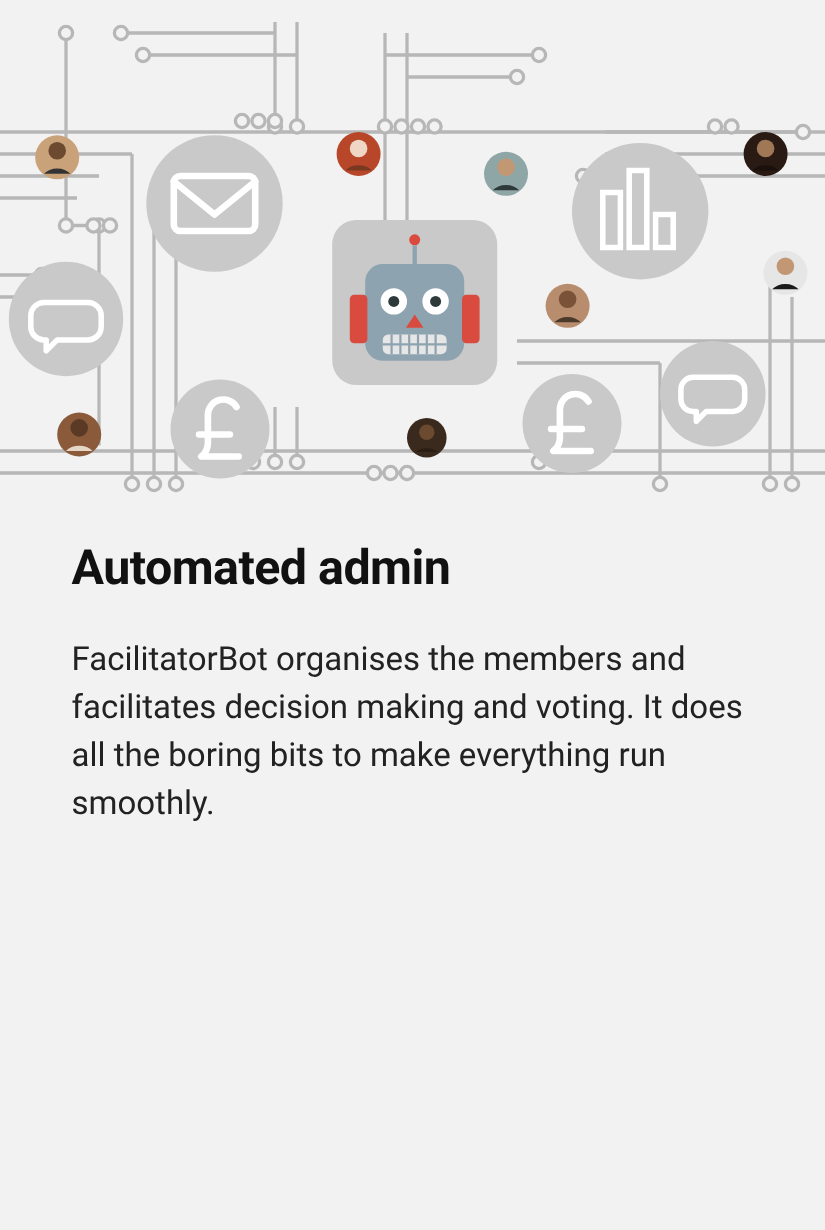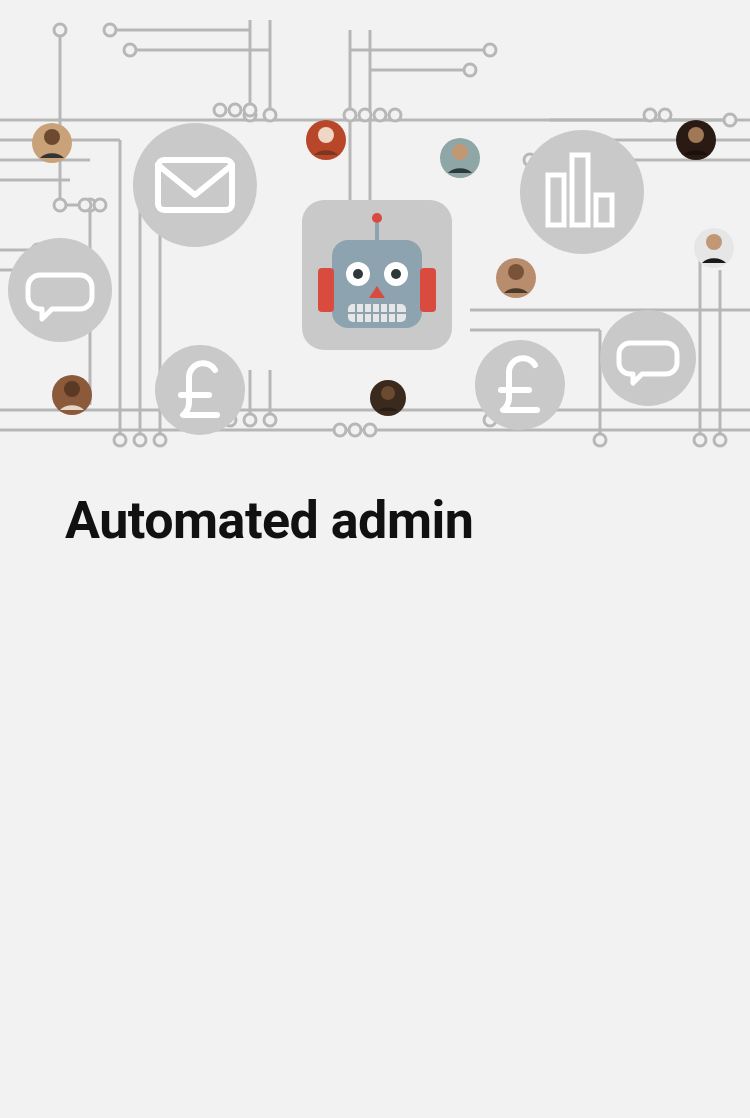--- a/index.html
+++ b/index.html
@@ -1,21 +1,21 @@
 <!DOCTYPE html>
 <html><head>
 <meta charset="utf-8">
 <style>
   * { margin:0; padding:0; box-sizing:border-box; }
   html,body { width:750px; height:1118px; background:#f2f2f2; font-family:-apple-system,BlinkMacSystemFont,"Segoe UI",Roboto,Helvetica,Arial,sans-serif; color:#1a1a1a; overflow:hidden; }
   .page { width:750px; height:1118px; position:relative; }
   .hero { width:750px; height:450px; position:relative; }
   .hero svg { display:block; }
   .content { padding:40px 65px 0 65px; }
-  h1 { font-size:52px; font-weight:700; letter-spacing:-0.5px; margin-bottom:36px; color:#111; }
+  h1 { font-size:44px; font-weight:700; letter-spacing:-0.5px; margin-bottom:36px; color:#111; }
   p { font-size:30px; line-height:1.45; color:#222; margin-bottom:40px; }
   .bold { font-weight:700; }
 </style>
 </head>
 <body>
 
 <div class="page">
 
   <div class="hero">
     <svg viewBox="0 0 750 450" width="750" height="450">
@@ -179,15 +179,16 @@
           <line x1="348" y1="313" x2="406" y2="313"></line>
         </g>
       </g>
     </svg>
   </div>
 
   <div class="content">
     <h1>Automated admin</h1>
 
 
+    <p>FacilitatorBot organises the members and facilitates decision making and voting. It does all the boring bits to make everything run smoothly.</p>
   </div>
 
 </div>
 
 </body></html>

